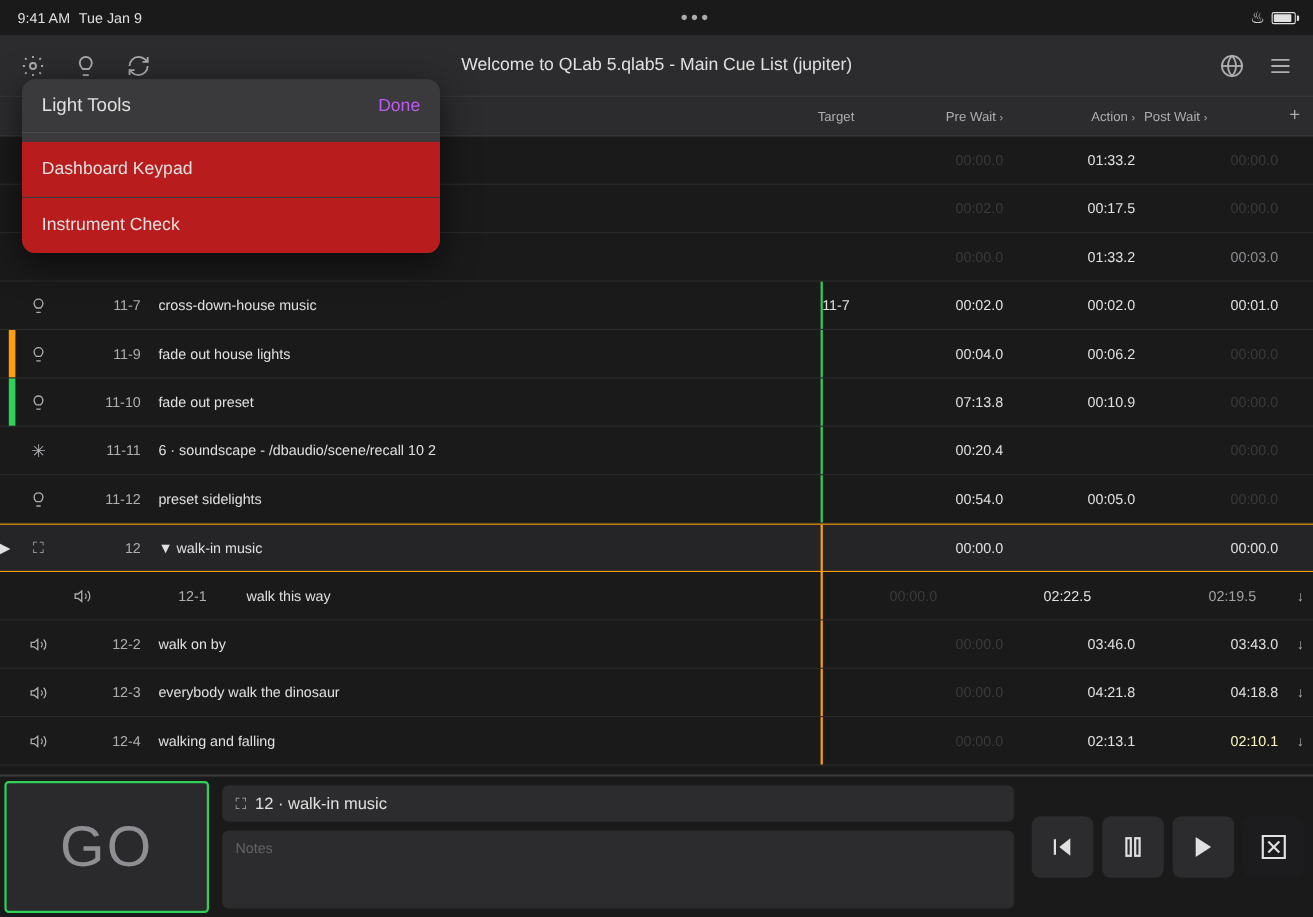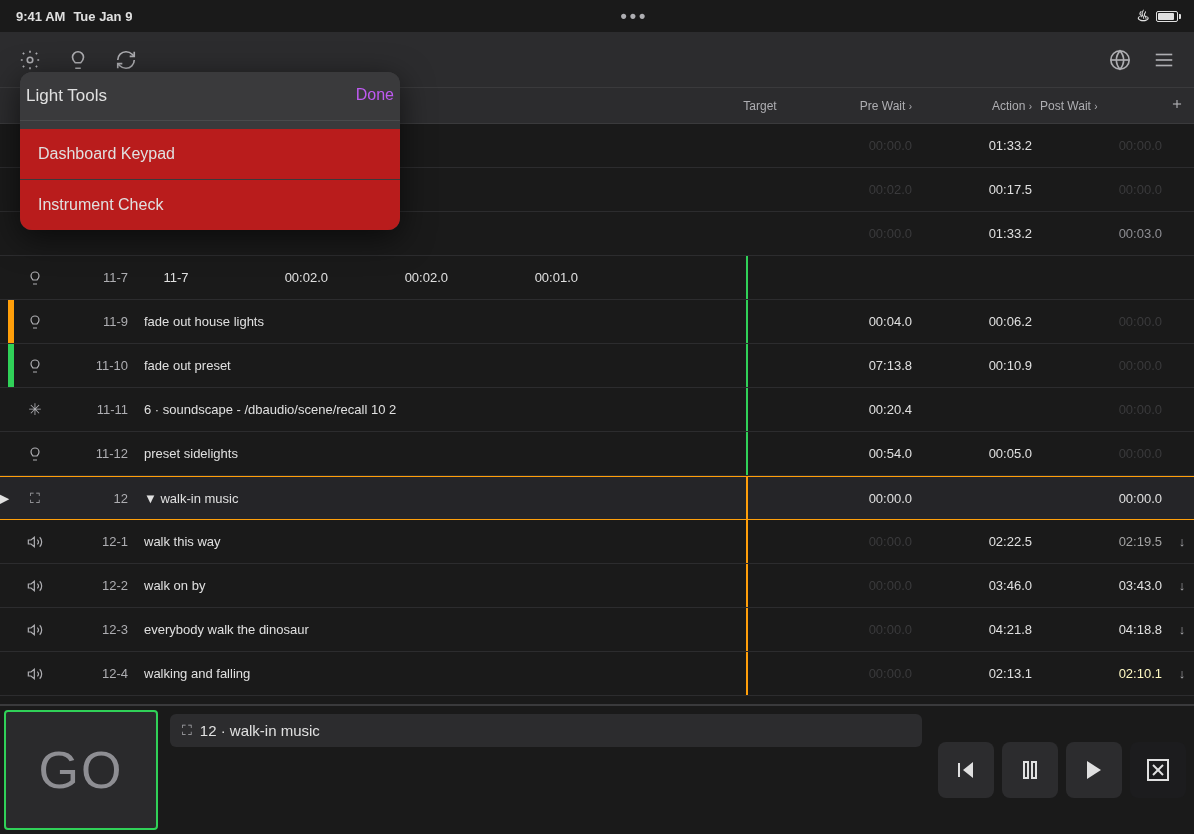--- a/index.html
+++ b/index.html
@@ -15,21 +15,21 @@
 
     
     .status-bar {
       background: #1a1a1a;
       height: 32px;
       display: flex;
       align-items: center;
       justify-content: space-between;
       padding: 0 16px;
       font-size: 13px;
-      font-weight: 700;
+      font-weight: 400;
     }
     .status-bar-left { display: flex; gap: 8px; }
     .status-bar-center { display: flex; gap: 4px; }
     .status-bar-right { display: flex; align-items: center; gap: 6px; }
 
     
     .toolbar {
       background: #2c2c2e;
       height: 56px;
       display: flex;
@@ -89,21 +89,21 @@
 
     
     .bottom-panel {
       height: 130px;
       background: #1a1a1a;
       border-top: 2px solid #3a3a3c;
       display: flex;
       align-items: stretch;
     }
     .go-button {
-      width: 154px;
+      width: 186px;
       background: #2a2a2c;
       border: 2px solid #30d158;
       display: flex;
       align-items: center;
       justify-content: center;
       flex-shrink: 0;
       cursor: pointer;
       margin: 4px;
       border-radius: 4px;
     }
@@ -165,23 +165,23 @@
       left: 20px;
       width: 380px;
       background: #3a3a3c;
       border-radius: 12px;
       box-shadow: 0 8px 32px rgba(0,0,0,0.6);
       z-index: 100;
       overflow: hidden;
     }
     .popup-header {
       display: flex;
-      align-items: flex-start;
+      align-items: flex-end;
       justify-content: space-between;
-      padding: 14px 6px;
+      padding: 14px 18px;
       background: #3a3a3c;
       border-bottom: 1px solid #4a4a4c;
     }
     .popup-title {
       font-size: 17px;
       font-weight: 500;
       color: #e0e0e0;
     }
     .popup-done {
       font-size: 16px;
@@ -245,20 +245,21 @@
     </div>
     <div class="toolbar-icon">
       <svg width="22" height="22" viewBox="0 0 24 24" fill="none" stroke="#aeaeb2" stroke-width="1.8">
         <path d="M3 12a9 9 0 0 1 9-9 9.75 9.75 0 0 1 6.74 2.74L21 8"></path>
         <path d="M21 3v5h-5"></path>
         <path d="M21 12a9 9 0 0 1-9 9 9.75 9.75 0 0 1-6.74-2.74L3 16"></path>
         <path d="M8 16H3v5"></path>
       </svg>
     </div>
   </div>
+  <div class="toolbar-center">Welcome to QLab 5.qlab5 - Main Cue List (jupiter)</div>
   <div class="toolbar-right">
     <div class="toolbar-icon">
       <svg width="22" height="22" viewBox="0 0 24 24" fill="none" stroke="#aeaeb2" stroke-width="1.8">
         <circle cx="12" cy="12" r="10"></circle>
         <path d="M12 2a15.3 15.3 0 0 1 4 10 15.3 15.3 0 0 1-4 10 15.3 15.3 0 0 1-4-10 15.3 15.3 0 0 1 4-10z"></path>
         <path d="M2 12h20"></path>
       </svg>
     </div>
     <div class="toolbar-icon">
       <svg width="22" height="22" viewBox="0 0 24 24" fill="none" stroke="#aeaeb2" stroke-width="1.8">
@@ -346,20 +347,21 @@
 
     <div class="cue-row" style="position:relative;">
       <div class="cue-row-indicator"></div>
       <div class="cue-row-color-bar"></div>
       <div class="cue-row-icon">
         <svg width="16" height="16" viewBox="0 0 24 24" fill="none" stroke="#aeaeb2" stroke-width="1.8">
             <path d="M9 21h6M12 3a6 6 0 0 1 6 6c0 2.5-1.5 4.5-3 6H9c-1.5-1.5-3-3.5-3-6a6 6 0 0 1 6-6z"></path>
           </svg>
       </div>
       <div class="cue-row-number">11-7</div>
+      <div class="cue-row-name">cross-down-house music</div>
       <div class="cue-row-target" style="color:#e0e0e0;">11-7</div>
       <div class="cue-row-prewait" style="color:#e0e0e0;">00:02.0</div>
       <div class="cue-row-action">00:02.0</div>
       <div class="cue-row-postwait" style="color:#e0e0e0;">00:01.0</div>
       <div class="cue-row-flag"></div>
 
       <div style="position:absolute; top:0; bottom:0; left:746px; width:2px; background:#30d158; z-index:2;"></div>
     </div>
 
     <div class="cue-row" style="position:relative;">
@@ -439,21 +441,21 @@
       <div class="cue-row-number">12</div>
       <div class="cue-row-name">▼ walk-in music</div>
       <div class="cue-row-target"></div>
       <div class="cue-row-prewait" style="color:#e0e0e0;">00:00.0</div>
       <div class="cue-row-action"></div>
       <div class="cue-row-postwait" style="color:#e0e0e0;">00:00.0</div>
       <div class="cue-row-flag"></div>
       <div style="position:absolute; top:0; bottom:0; left:746px; width:2px; background:#ff9f0a; z-index:2;"></div>
     </div>
 
-    <div class="cue-row" style="position:relative;">
+    <div class="cue-row" style="position:relative;gap:20px;">
       <div class="cue-row-indicator"></div>
       <div class="cue-row-color-bar"></div>
       <div class="cue-row-icon">
         <svg width="16" height="16" viewBox="0 0 24 24" fill="none" stroke="#aeaeb2" stroke-width="1.8">
             <polygon points="11 5 6 9 2 9 2 15 6 15 11 19 11 5"></polygon>
             <path d="M19.07 4.93a10 10 0 0 1 0 14.14"></path>
             <path d="M15.54 8.46a5 5 0 0 1 0 7.07"></path>
           </svg>
       </div>
       <div class="cue-row-number">12-1</div>
@@ -530,20 +532,23 @@
 
   <div class="bottom-panel">
     <div class="go-button">
       <span class="go-text">GO</span>
     </div>
     <div class="cue-info">
       <div class="cue-info-name">
         <span style="color:#aeaeb2; font-size:14px;">⛶</span>
         <span>12 · walk-in music</span>
       </div>
+      <div class="cue-info-notes">
+        <span style="color:#636366;">Notes</span>
+      </div>
     </div>
     <div class="playback-controls">
       <div class="ctrl-btn">
         <svg width="24" height="24" viewBox="0 0 24 24" fill="#e0e0e0">
             <polygon points="19 20 9 12 19 4 19 20"></polygon>
             <line x1="5" y1="19" x2="5" y2="5" stroke="#e0e0e0" stroke-width="2"></line>
           </svg>
       </div>
       <div class="ctrl-btn">
         <svg width="24" height="24" viewBox="0 0 24 24" fill="none" stroke="#e0e0e0" stroke-width="2">

